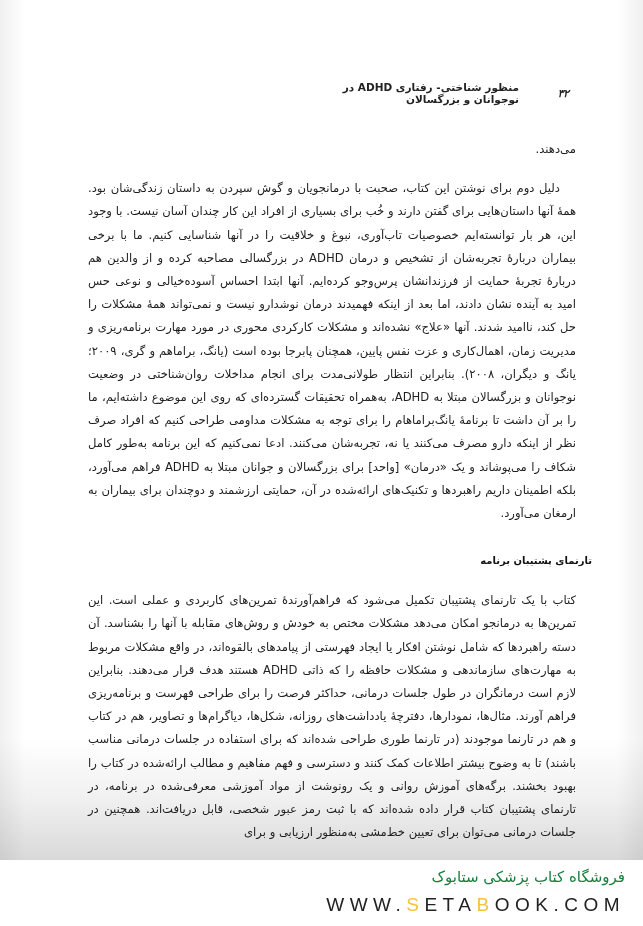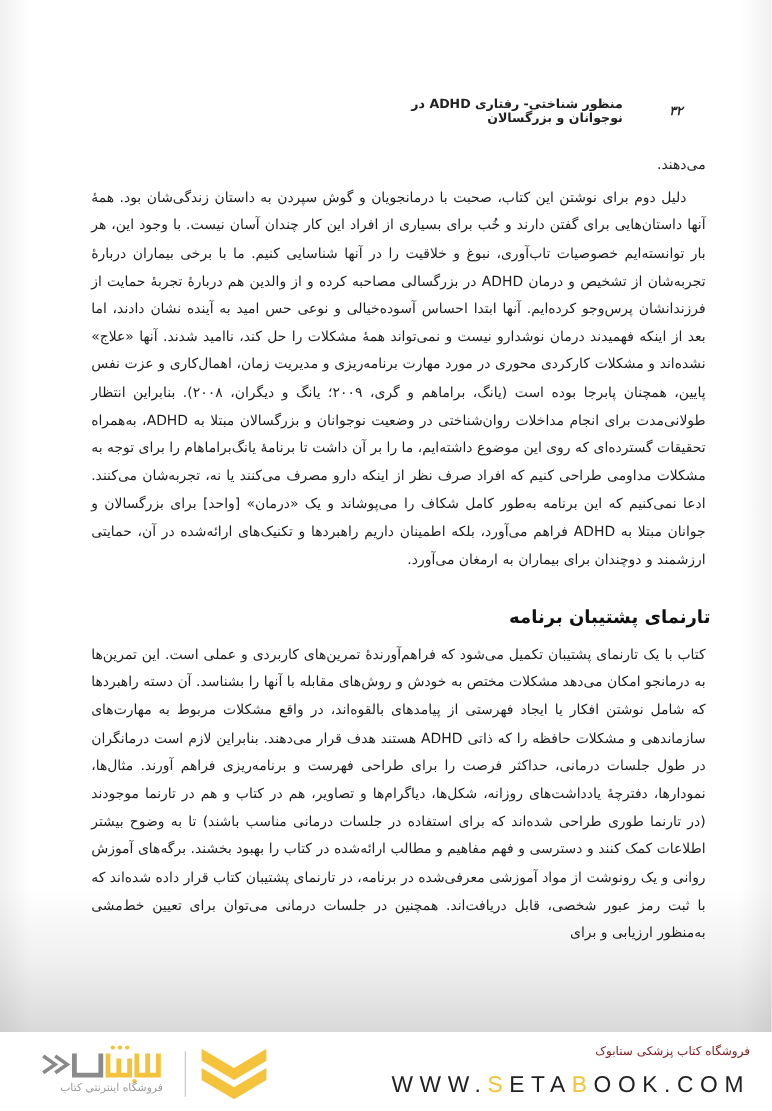--- a/index.html
+++ b/index.html
@@ -59,28 +59,28 @@
       left: 72px;
       width: 520px;
       direction: rtl;
       text-align: justify;
       text-align-last: right;
       font-size: 11.6px;
       line-height: 23.2px;
       color: #1e1e1e;
     }
     .content p {
-      margin: 4px;
+      margin: 16px;
     }
     .content p.indent {
       text-indent: 16px;
     }
     .section-heading {
       margin: 24px 0 8px 0;
-      font-size: 15px;
+      font-size: 10px;
       font-weight: bold;
       color: #111;
       text-align: right;
       line-height: 24px;
     }
     .footer-band {
       position: absolute;
       left: 0;
       top: 860px;
       width: 643px;
@@ -89,22 +89,22 @@
     }
     .store-text {
       position: absolute;
       right: 18px;
       top: 6px;
       width: 300px;
       text-align: right;
     }
     .store-name {
       direction: rtl;
-      font-size: 10px;
-      color: #7f1d1d;
+      font-size: 15px;
+      color: #15803d;
       font-family: "DejaVu Sans", sans-serif;
       line-height: 22px;
     }
     .store-url {
       font-family: "Liberation Sans", sans-serif;
       font-size: 19px;
       letter-spacing: 5.5px;
       color: #222;
       line-height: 26px;
       margin-top: 4px;
@@ -163,39 +163,20 @@
 
   <div class="content">
     <p>می‌دهند.</p>
     <p class="indent">دلیل دوم برای نوشتن این کتاب، صحبت با درمانجویان و گوش سپردن به داستان زندگی‌شان بود. همهٔ آنها داستان‌هایی برای گفتن دارند و خُب برای بسیاری از افراد این کار چندان آسان نیست. با وجود این، هر بار توانسته‌ایم خصوصیات تاب‌آوری، نبوغ و خلاقیت را در آنها شناسایی کنیم. ما با برخی بیماران دربارهٔ تجربه‌شان از تشخیص و درمان ADHD در بزرگسالی مصاحبه کرده و از والدین هم دربارهٔ تجربهٔ حمایت از فرزندانشان پرس‌وجو کرده‌ایم. آنها ابتدا احساس آسوده‌خیالی و نوعی حس امید به آینده نشان دادند، اما بعد از اینکه فهمیدند درمان نوشدارو نیست و نمی‌تواند همهٔ مشکلات را حل کند، ناامید شدند. آنها «علاج» نشده‌اند و مشکلات کارکردی محوری در مورد مهارت برنامه‌ریزی و مدیریت زمان، اهمال‌کاری و عزت نفس پایین، همچنان پابرجا بوده است (یانگ، براماهم و گری، ۲۰۰۹؛ یانگ و دیگران، ۲۰۰۸). بنابراین انتظار طولانی‌مدت برای انجام مداخلات روان‌شناختی در وضعیت نوجوانان و بزرگسالان مبتلا به ADHD، به‌همراه تحقیقات گسترده‌ای که روی این موضوع داشته‌ایم، ما را بر آن داشت تا برنامهٔ یانگ‌براماهام را برای توجه به مشکلات مداومی طراحی کنیم که افراد صرف نظر از اینکه دارو مصرف می‌کنند یا نه، تجربه‌شان می‌کنند. ادعا نمی‌کنیم که این برنامه به‌طور کامل شکاف را می‌پوشاند و یک «درمان» [واحد] برای بزرگسالان و جوانان مبتلا به ADHD فراهم می‌آورد، بلکه اطمینان داریم راهبردها و تکنیک‌های ارائه‌شده در آن، حمایتی ارزشمند و دوچندان برای بیماران به ارمغان می‌آورد.</p>
     <div class="section-heading">تارنمای پشتیبان برنامه</div>
     <p>کتاب با یک تارنمای پشتیبان تکمیل می‌شود که فراهم‌آورندهٔ تمرین‌های کاربردی و عملی است. این تمرین‌ها به درمانجو امکان می‌دهد مشکلات مختص به خودش و روش‌های مقابله با آنها را بشناسد. آن دسته راهبردها که شامل نوشتن افکار یا ایجاد فهرستی از پیامدهای بالقوه‌اند، در واقع مشکلات مربوط به مهارت‌های سازماندهی و مشکلات حافظه را که ذاتی ADHD هستند هدف قرار می‌دهند. بنابراین لازم است درمانگران در طول جلسات درمانی، حداکثر فرصت را برای طراحی فهرست و برنامه‌ریزی فراهم آورند. مثال‌ها، نمودارها، دفترچهٔ یادداشت‌های روزانه، شکل‌ها، دیاگرام‌ها و تصاویر، هم در کتاب و هم در تارنما موجودند (در تارنما طوری طراحی شده‌اند که برای استفاده در جلسات درمانی مناسب باشند) تا به وضوح بیشتر اطلاعات کمک کنند و دسترسی و فهم مفاهیم و مطالب ارائه‌شده در کتاب را بهبود بخشند. برگه‌های آموزش روانی و یک رونوشت از مواد آموزشی معرفی‌شده در برنامه، در تارنمای پشتیبان کتاب قرار داده شده‌اند که با ثبت رمز عبور شخصی، قابل دریافت‌اند. همچنین در جلسات درمانی می‌توان برای تعیین خط‌مشی به‌منظور ارزیابی و برای</p>
   </div>
 </div>
 
 <div class="footer-band">
-  <div class="logo-area">
-    <svg class="logo-word" viewBox="0 0 118 34">
-      <path d="M4 10 L14 17 L4 24" fill="none" stroke="#8a8a8a" stroke-width="3"></path>
-      <path d="M14 10 L24 17 L14 24" fill="none" stroke="#8a8a8a" stroke-width="3"></path>
-      <path d="M30 8 L30 26 L52 26 L52 8" fill="none" stroke="#8a8a8a" stroke-width="4"></path>
-      <path d="M58 8 L58 26 L76 26 L76 12 M67 12 L67 26" fill="none" stroke="#f4c33b" stroke-width="4"></path>
-      <circle cx="62" cy="3" r="1.8" fill="#f4c33b"></circle>
-      <circle cx="68" cy="3" r="1.8" fill="#f4c33b"></circle>
-      <circle cx="74" cy="3" r="1.8" fill="#f4c33b"></circle>
-      <path d="M82 8 L82 26 L100 26 L100 8 M91 8 L91 26" fill="none" stroke="#f4c33b" stroke-width="4"></path>
-      <circle cx="80" cy="31" r="1.8" fill="#f4c33b"></circle>
-    </svg>
-    <div class="logo-tagline">فروشگاه اینترنتی کتاب</div>
-    <div class="logo-divider"></div>
-    <svg class="logo-chevrons" viewBox="0 0 62 50">
-      <path d="M4 4 L31 20 L58 4 L58 14 L31 30 L4 14 Z" fill="#f4c33b"></path>
-      <path d="M4 20 L31 36 L58 20 L58 30 L31 46 L4 30 Z" fill="#f4c33b"></path>
-    </svg>
-  </div>
 
   <div class="store-text">
     <div class="store-name">فروشگاه کتاب پزشکی ستابوک</div>
     <div class="store-url">
       <span>WWW.</span><span class="hl">S</span><span>ETA</span><span class="hl">B</span><span>OOK.COM</span>
     </div>
   </div>
 </div>
 
 </body></html>

